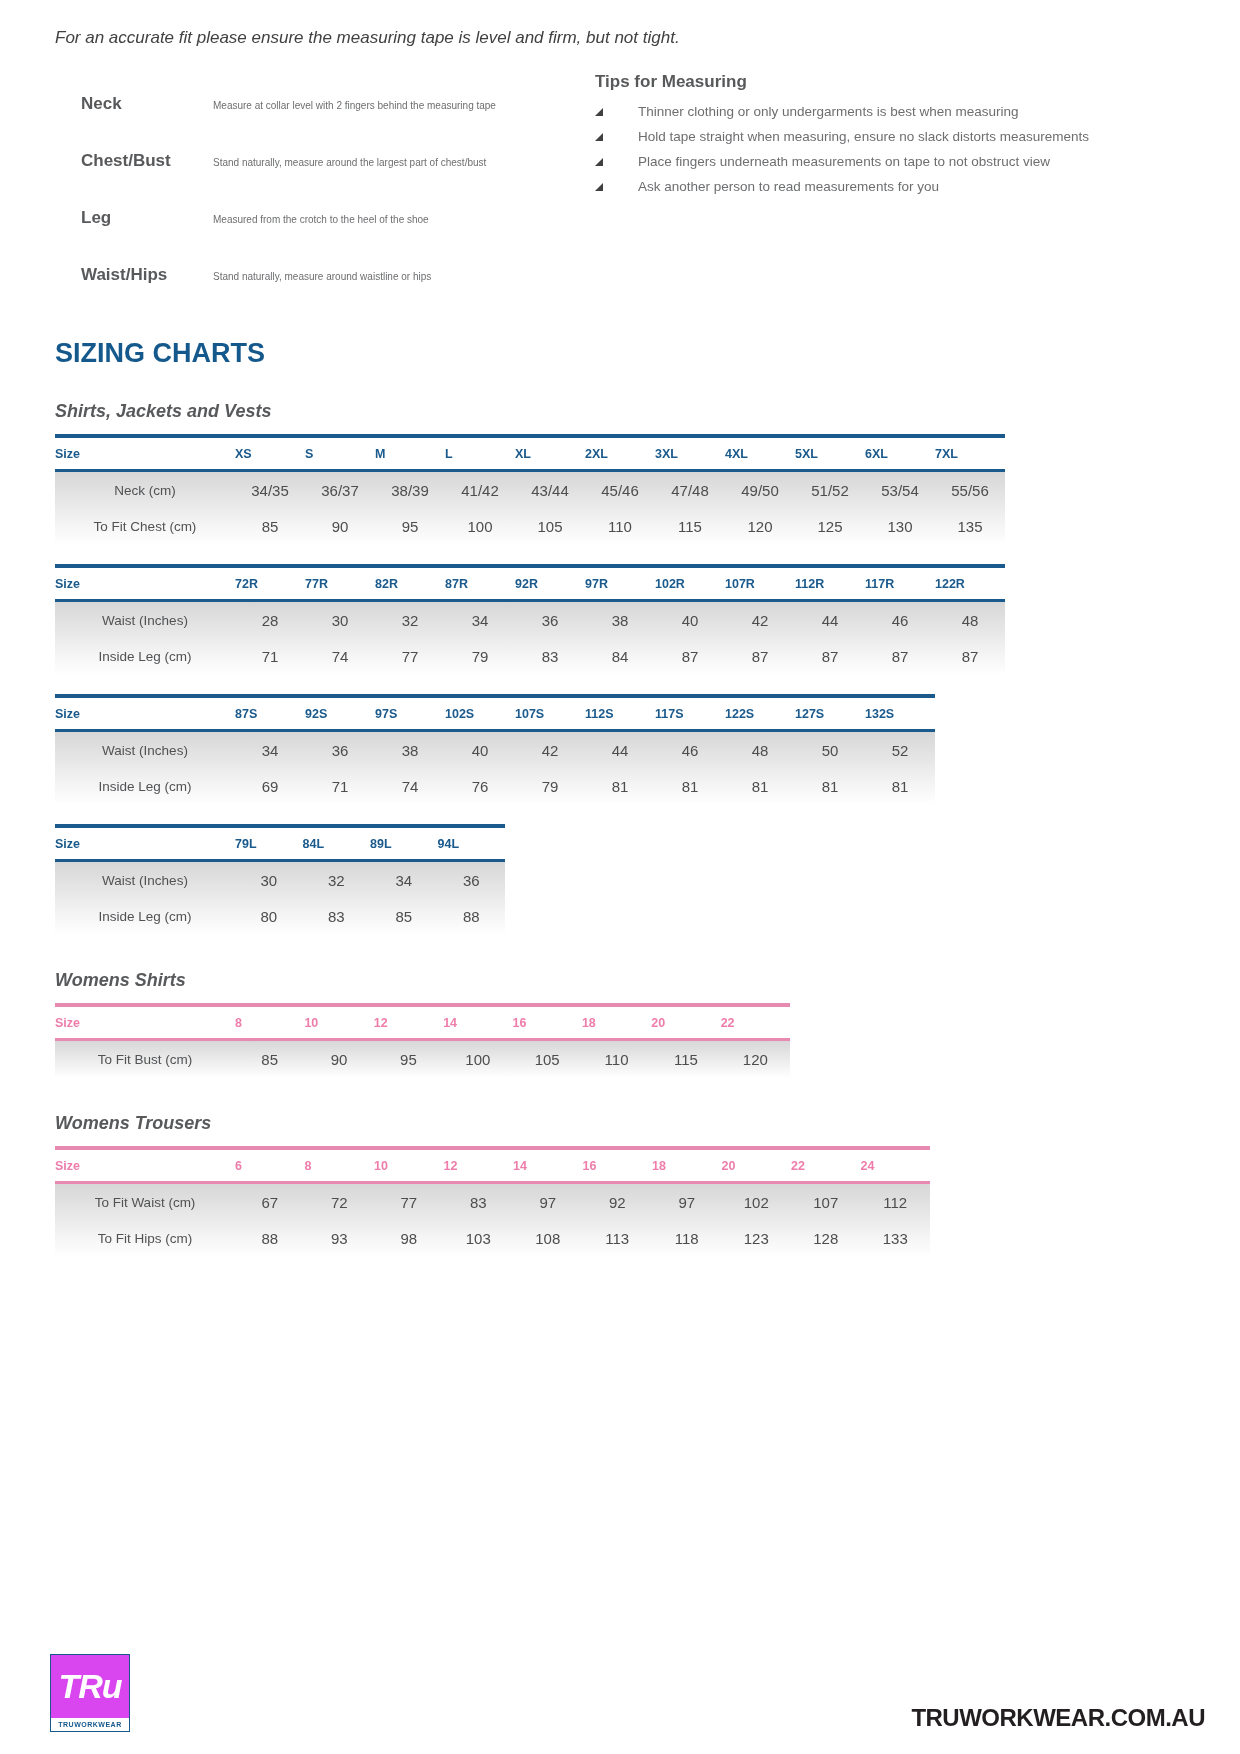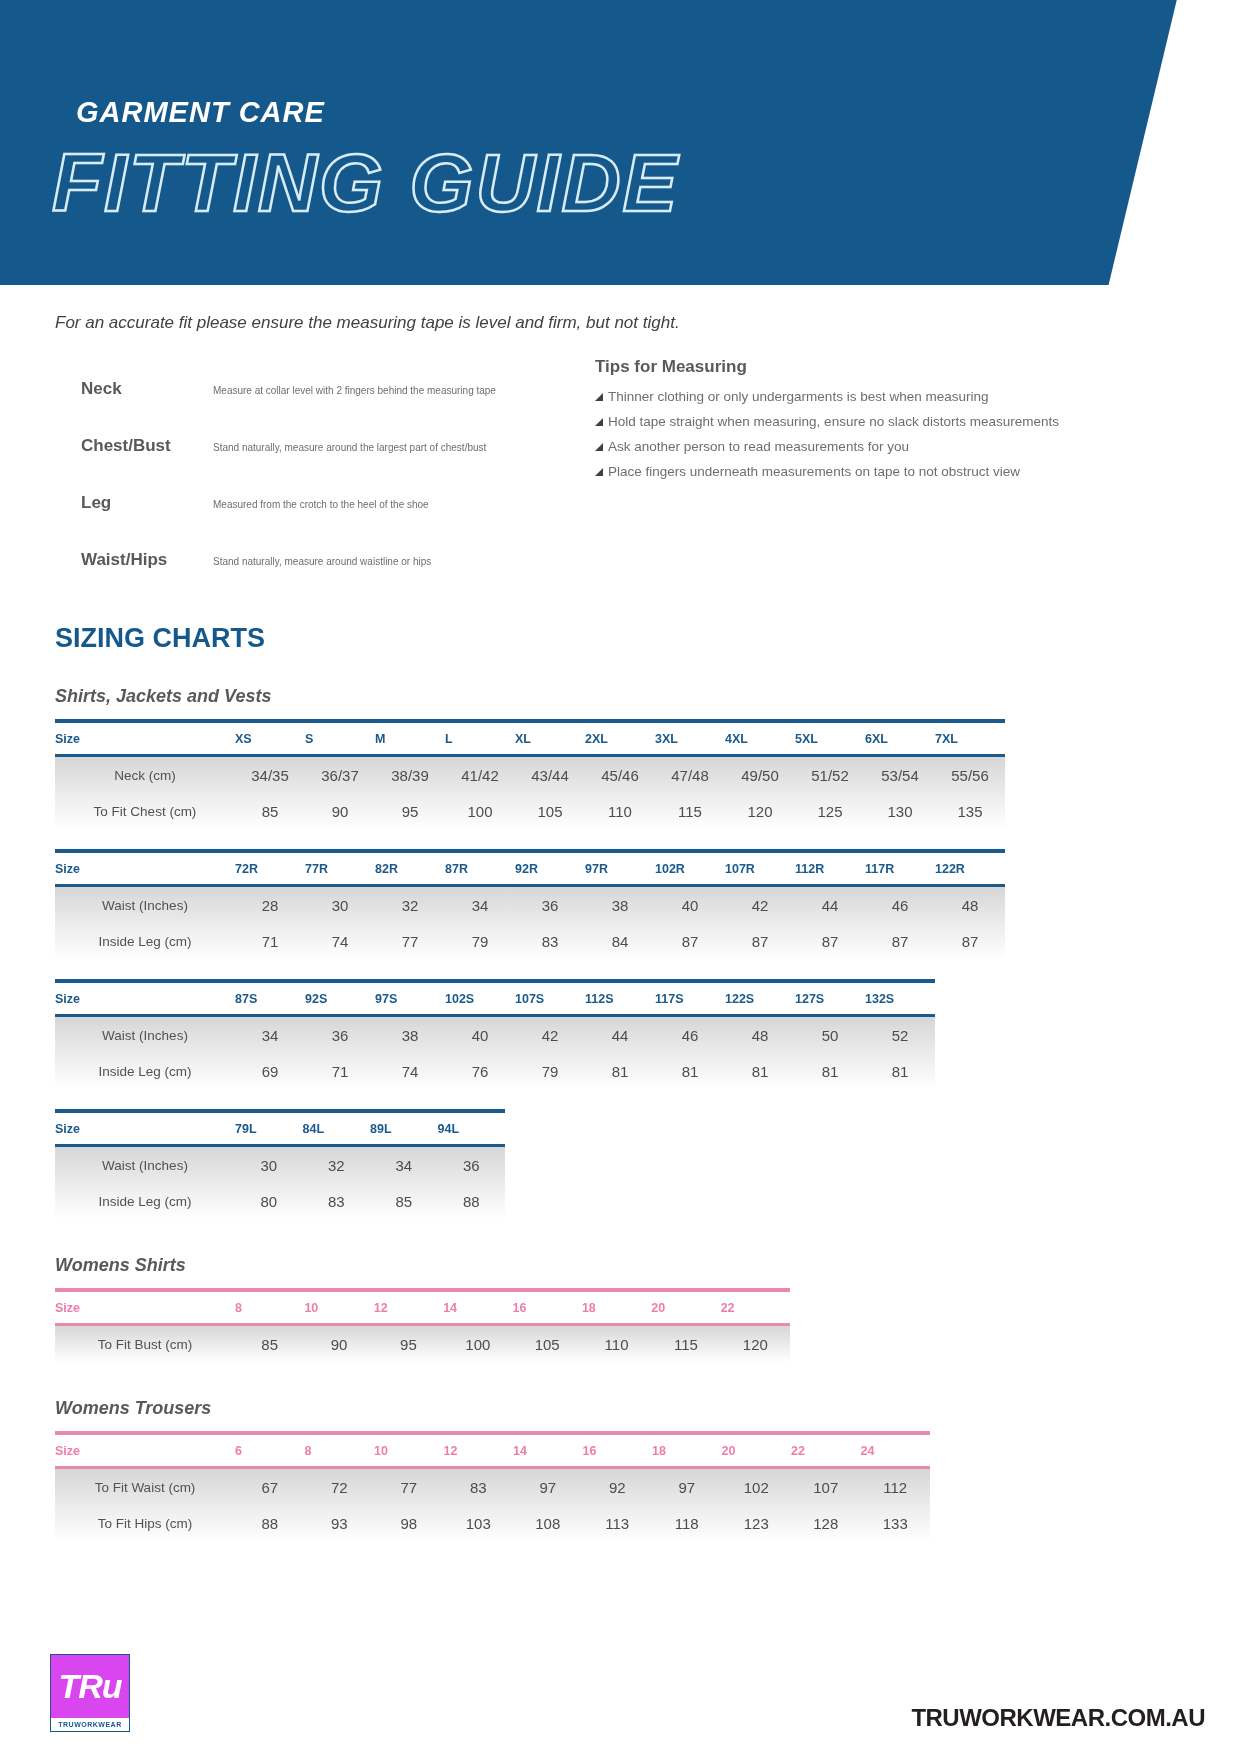--- a/index.html
+++ b/index.html
@@ -43,21 +43,21 @@
   .m-label{
     display:inline-block;width:132px;flex:0 0 132px;
     font-size:17px;font-weight:bold;color:#58595b;margin-left:26px;
   }
   .m-desc{font-size:10px;color:#6d6e70;margin-top:28px;}
   .tips{flex:1;}
   .tips h3{
     margin:0 0 12px 0;
     font-size:17px;font-weight:bold;color:#58595b;
   }
-  .tip-row{display:flex;align-items:baseline;margin-bottom:10px;}
+  .tip-row{display:flex;align-items:baseline;margin-bottom:10px;gap:30px;}
   .bullet{
     flex:0 0 8px;width:8px;height:8px;margin-right:5px;
     background:#404041;
     clip-path:polygon(0 100%, 100% 0, 100% 100%);
     position:relative;top:0px;
   }
   .tip-text{font-size:13.5px;color:#6d6e70;}
   .sizing-heading{
     margin:38px 0 0 0;
     font-size:27px;font-weight:bold;color:#15598c;
@@ -116,24 +116,20 @@
   }
   .site-text{
     font-size:24px;font-weight:bold;color:#231f20;letter-spacing:-0.5px;
   }
 </style>
 </head>
 <body>
 
 <div class="page">
 
-  <header class="banner">
-    <div class="kicker">GARMENT CARE</div>
-    <div class="big-title">FITTING GUIDE</div>
-  </header>
 
   <div class="content">
 
     <p class="intro">For an accurate fit please ensure the measuring tape is level and firm, but not tight.</p>
 
     <div class="measure-flex">
       <div class="measure-list">
         <div class="m-row">
           <span class="m-label">Neck</span>
           <span class="m-desc">Measure at collar level with 2 fingers behind the measuring tape</span>
@@ -156,25 +152,25 @@
         <div class="tip-row">
           <span class="bullet"></span>
           <span class="tip-text">Thinner clothing or only undergarments is best when measuring</span>
         </div>
         <div class="tip-row">
           <span class="bullet"></span>
           <span class="tip-text">Hold tape straight when measuring, ensure no slack distorts measurements</span>
         </div>
         <div class="tip-row">
           <span class="bullet"></span>
-          <span class="tip-text">Ask another person to read measurements for you</span>
+          <span class="tip-text">Place fingers underneath measurements on tape to not obstruct view</span>
         </div>
         <div class="tip-row">
           <span class="bullet"></span>
-          <span class="tip-text">Place fingers underneath measurements on tape to not obstruct view</span>
+          <span class="tip-text">Ask another person to read measurements for you</span>
         </div>
       </div>
     </div>
 
     <h2 class="sizing-heading">SIZING CHARTS</h2>
 
     <h4 class="sec">Shirts, Jackets and Vests</h4>
     <div class="tblwrap w950">
         <table class="size-table blue">
           <thead>

